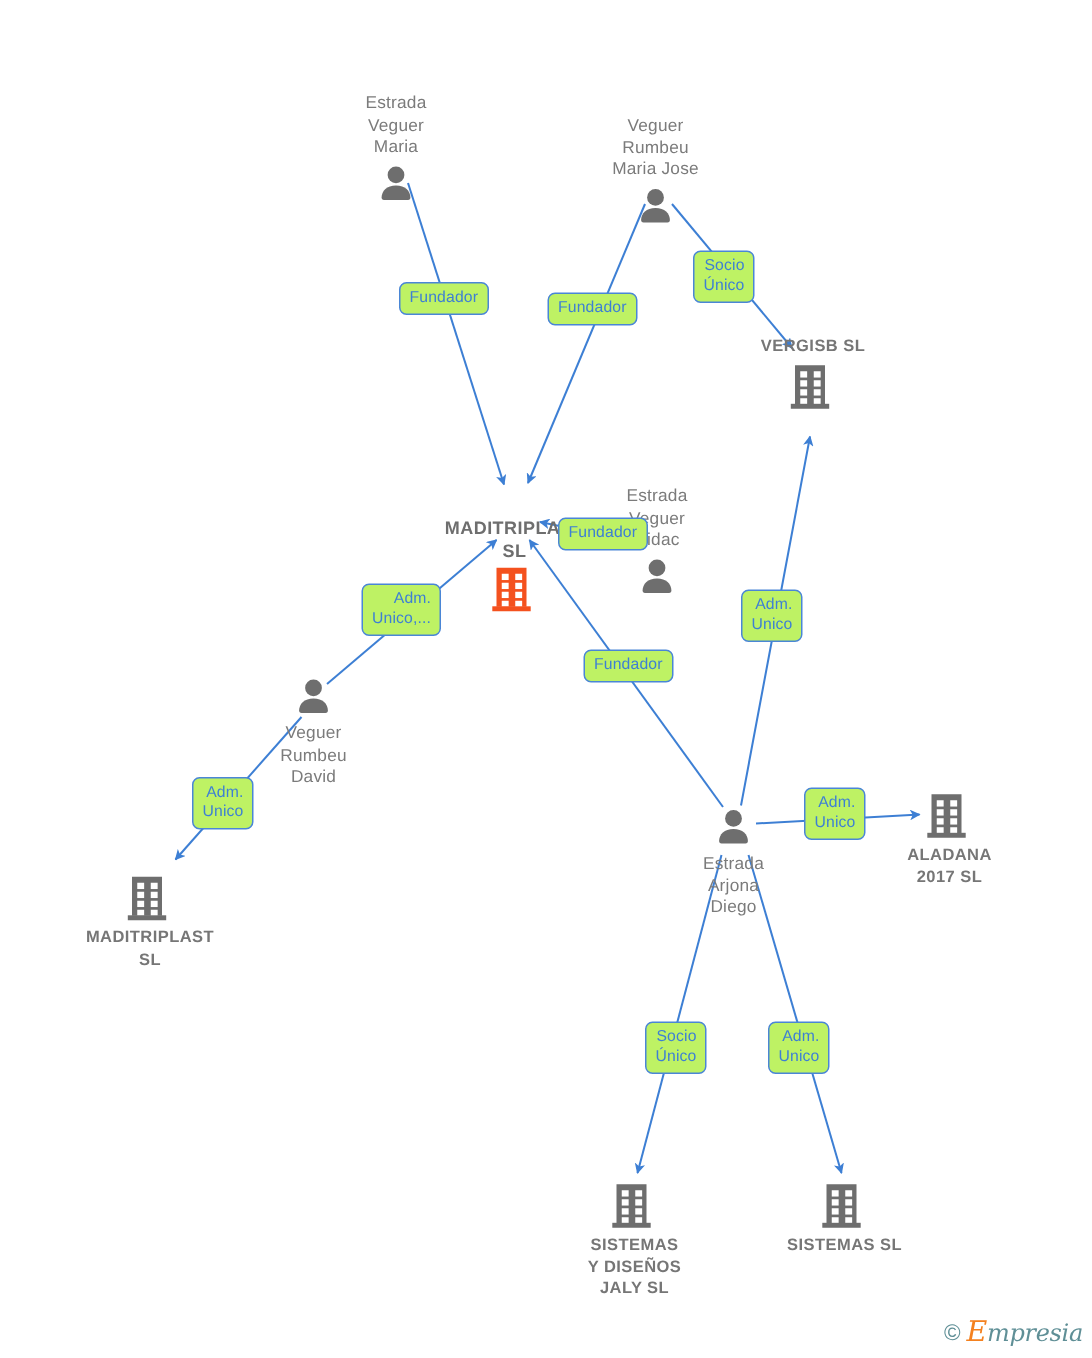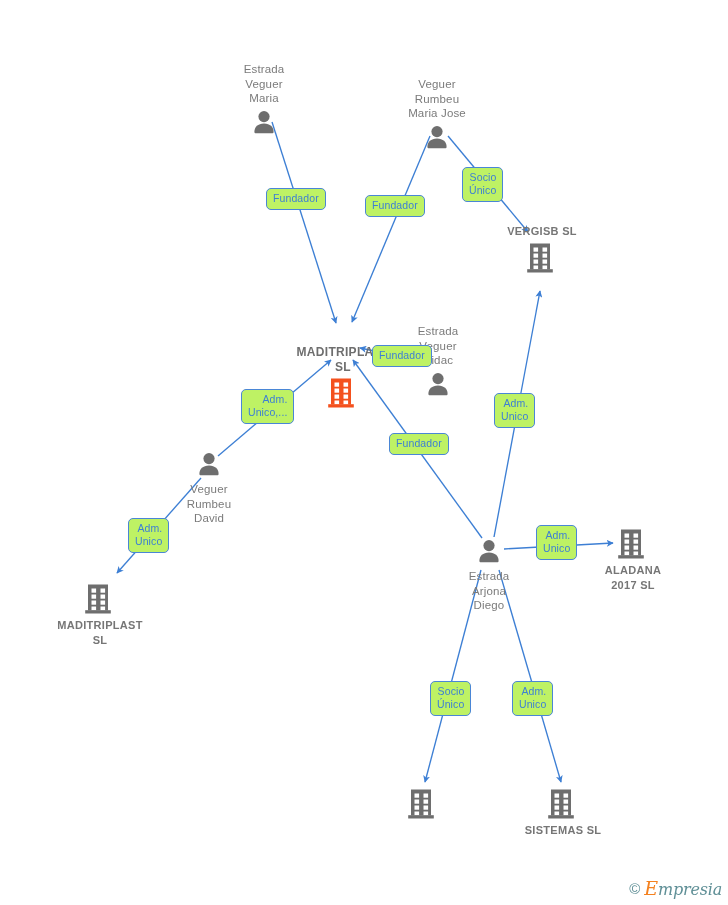--- a/index.html
+++ b/index.html
@@ -236,20 +236,23 @@
             <rect x="8.5" y="12.5" width="4.6" height="4.2" fill="#fff"></rect>
             <rect x="17.5" y="12.5" width="4.6" height="4.2" fill="#fff"></rect>
             <rect x="8.5" y="18.5" width="4.6" height="4.2" fill="#fff"></rect>
             <rect x="17.5" y="18.5" width="4.6" height="4.2" fill="#fff"></rect>
             <rect x="8.5" y="24.5" width="4.6" height="4" fill="#fff"></rect>
             <rect x="17.5" y="24.5" width="4.6" height="4.2" fill="#fff"></rect>
             <rect x="2.2" y="28.2" width="25.6" height="3.3" fill="#6e6e6e"></rect>
           </svg></div>
       </div>
       <div class="node company" style="left: 423px; top: 787px;">
+        <div class="node-label below">SISTEMAS
+Y DISEÑOS
+JALY  SL</div>
         <div class="node-icon"><svg width="34" height="34" viewBox="0 0 34 34" aria-hidden="true">
             <rect x="5" y="2.5" width="20" height="26" fill="#6e6e6e"></rect>
             <rect x="8.5" y="6.5" width="4.6" height="4.2" fill="#fff"></rect>
             <rect x="17.5" y="6.5" width="4.6" height="4.2" fill="#fff"></rect>
             <rect x="8.5" y="12.5" width="4.6" height="4.2" fill="#fff"></rect>
             <rect x="17.5" y="12.5" width="4.6" height="4.2" fill="#fff"></rect>
             <rect x="8.5" y="18.5" width="4.6" height="4.2" fill="#fff"></rect>
             <rect x="17.5" y="18.5" width="4.6" height="4.2" fill="#fff"></rect>
             <rect x="8.5" y="24.5" width="4.6" height="4" fill="#fff"></rect>
             <rect x="17.5" y="24.5" width="4.6" height="4.2" fill="#fff"></rect>

